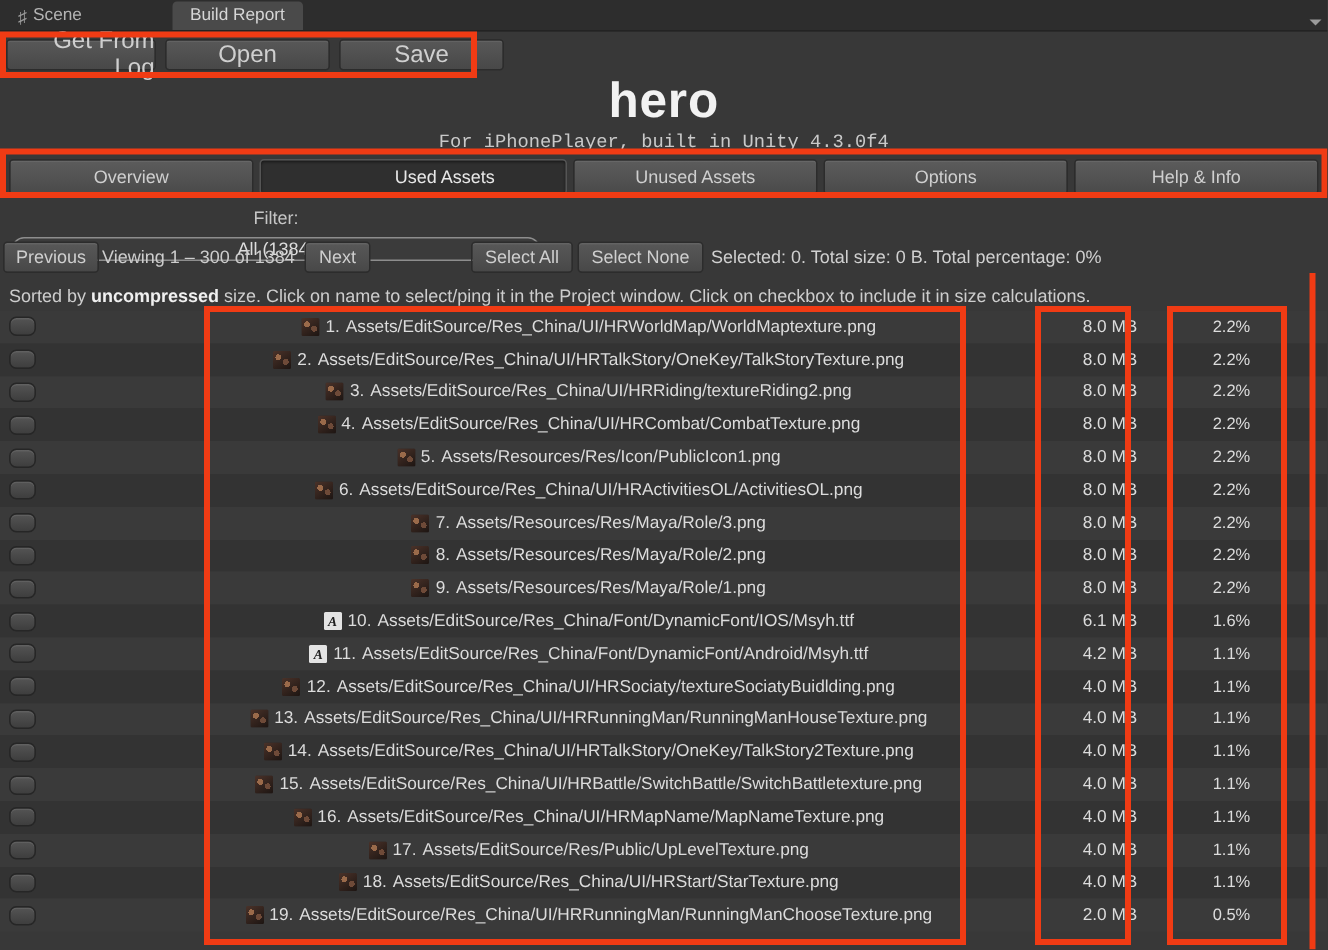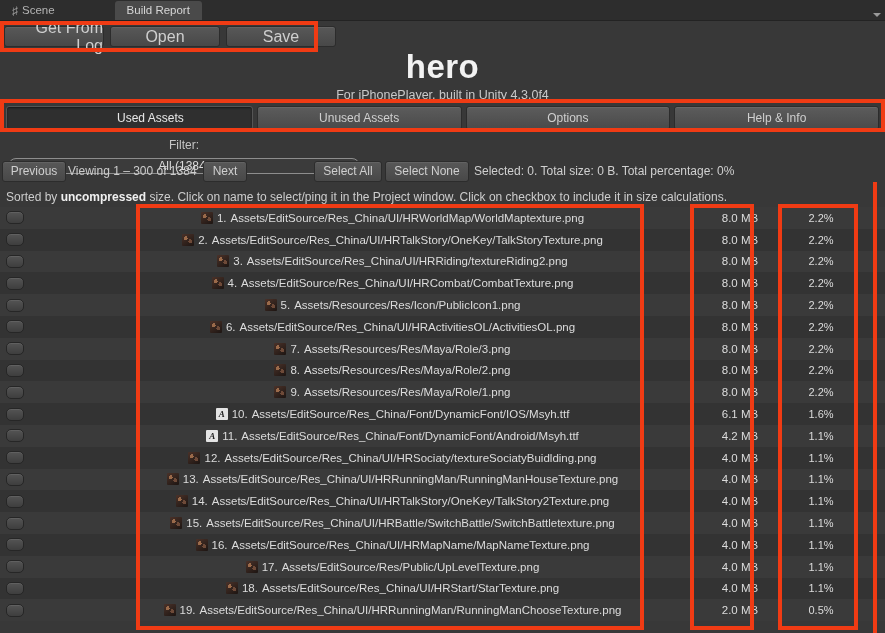--- a/index.html
+++ b/index.html
@@ -46,21 +46,21 @@
   .ubtn.w1{width:98px;}
   .ubtn.w2{width:108px;}
   .ubtn.w3{width:108px;}
   
   .title{
     position:absolute;top:48px;left:0;right:0;text-align:center;
     font-size:33px;font-weight:bold;color:#f2f2f2;letter-spacing:.5px;
   }
   .subtitle{
     position:absolute;top:88px;left:0;right:0;text-align:center;
-    font-size:12.5px;color:#c9c9c9;
+    font-size:12.5px;color:#c9c9c9;font-family:Liberation Mono, monospace;
   }
   
   .maintabs{
     position:absolute;top:106px;left:6px;right:6px;height:22px;
     display:flex;gap:4px;
   }
   .mtab{
     flex:1;height:22px;font-size:12px;color:#cfcfcf;
     display:flex;align-items:center;justify-content:center;
     background:linear-gradient(#5c5c5c,#4a4a4a);
@@ -189,20 +189,21 @@
 <div class="toolbar">
   <div class="ubtn w1">Get From Log</div>
   <div class="ubtn w2">Open</div>
   <div class="ubtn w3">Save</div>
 </div>
 
 <div class="title">hero</div>
 <div class="subtitle">For iPhonePlayer, built in Unity 4.3.0f4</div>
 
 <div class="maintabs">
+  <div class="mtab">Overview</div>
   <div class="mtab sel">Used Assets</div>
   <div class="mtab">Unused Assets</div>
   <div class="mtab">Options</div>
   <div class="mtab">Help &amp; Info</div>
 </div>
 
 <div class="filterrow">
   <span class="filterlabel">Filter:</span>
   <div class="popup">All (1384)</div>
 </div>

